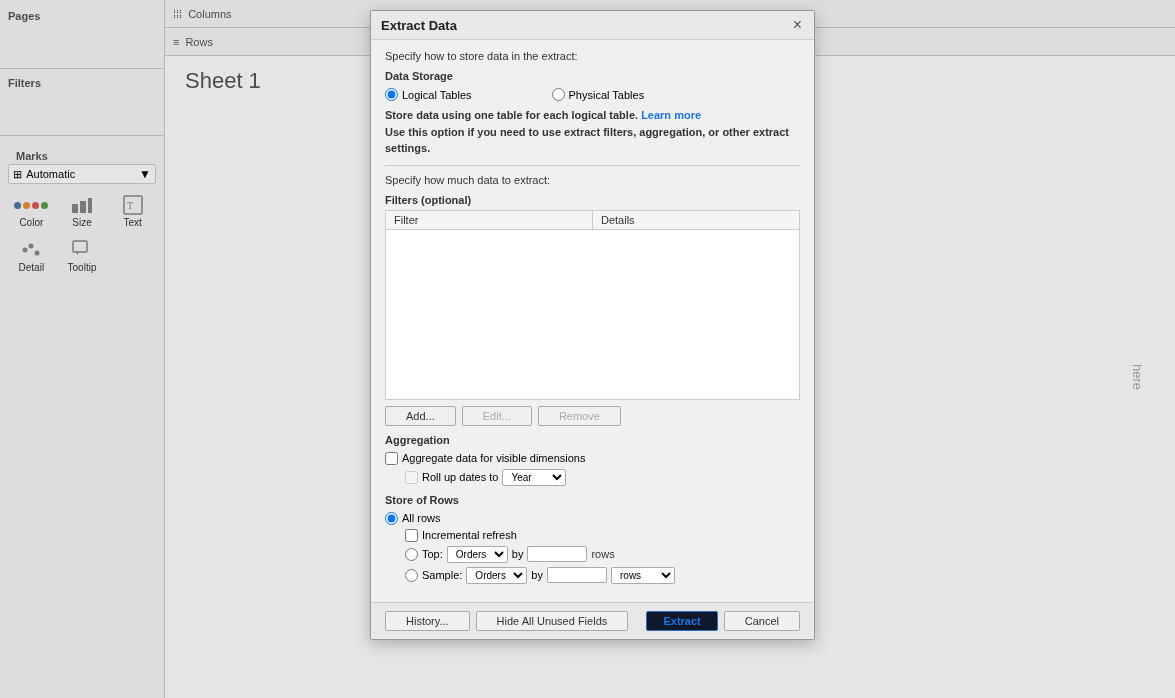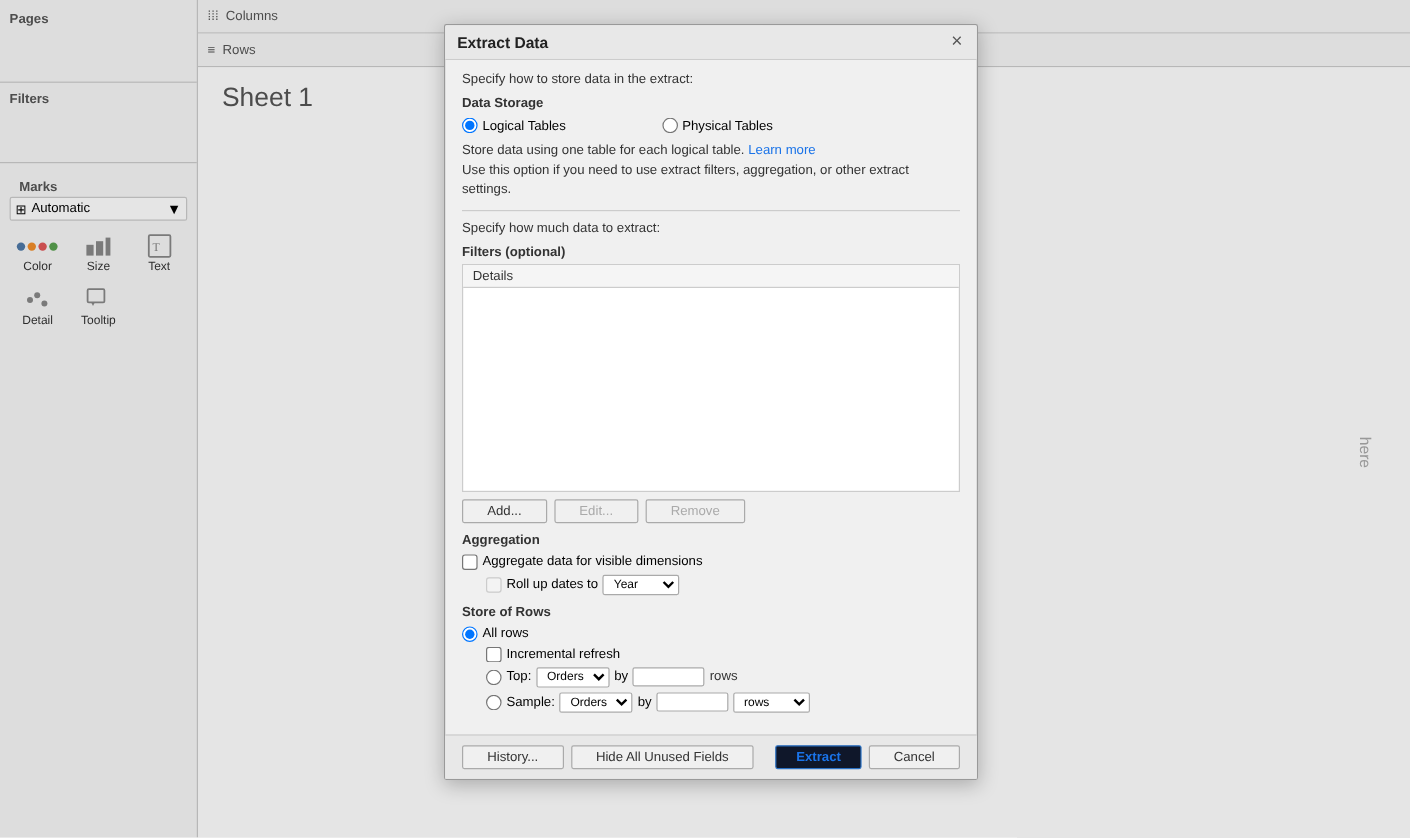--- a/index.html
+++ b/index.html
@@ -203,21 +203,21 @@
       z-index: 100;
     }
 
     .modal {
       width: 445px;
       background: #f0f0f0;
       border: 1px solid #999;
       border-radius: 2px;
       box-shadow: 0 4px 16px rgba(0,0,0,0.25);
       position: absolute;
-      top: 20px;
+      top: 10px;
       left: 370px;
     }
 
     .modal-titlebar {
       background: #e8e8e8;
       border-bottom: 1px solid #ccc;
       padding: 6px 10px;
       display: flex;
       align-items: center;
       justify-content: space-between;
@@ -270,20 +270,21 @@
       gap: 4px;
       font-size: 11px;
       cursor: pointer;
     }
 
     .info-text {
       font-size: 11px;
       color: #333;
       margin-bottom: 4px;
       line-height: 1.5;
+      font-weight: bold;
     }
 
     .link {
       color: #1a73e8;
       text-decoration: none;
       cursor: pointer;
     }
 
     .divider-line {
       border: none;
@@ -580,20 +581,21 @@
       <hr class="divider-line">
 
       <div class="modal-desc">Specify how much data to extract:</div>
 
       <div class="subsection-header">
         <span>Filters (optional)</span>
       </div>
 
       <div class="filter-table">
         <div class="filter-table-header">
+          <div class="filter-col-filter">Filter</div>
           <div class="filter-col-details">Details</div>
         </div>
         <div class="filter-table-body"></div>
       </div>
 
       <div class="filter-buttons">
         <button class="btn">Add...</button>
         <button class="btn" disabled="">Edit...</button>
         <button class="btn" disabled="">Remove</button>
       </div>

